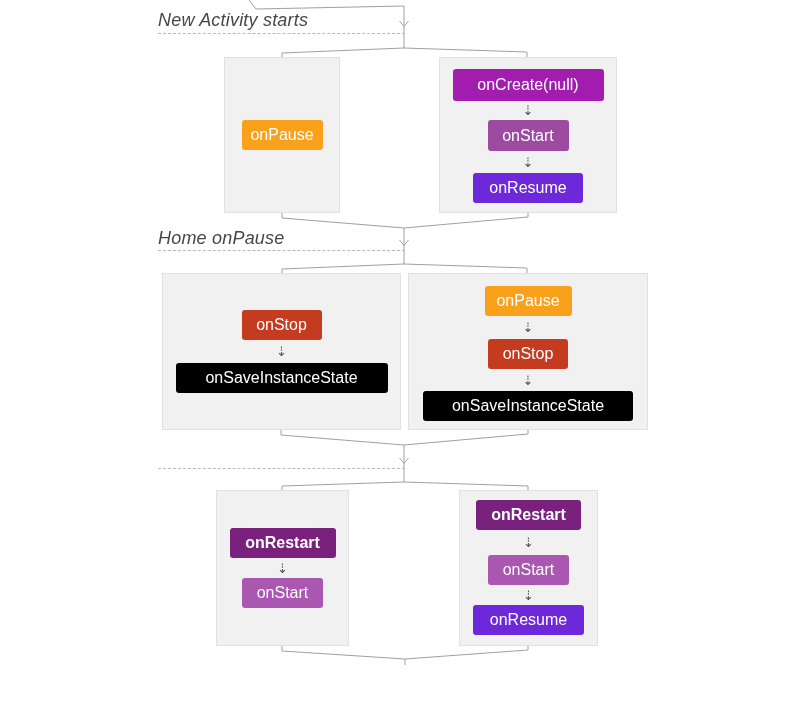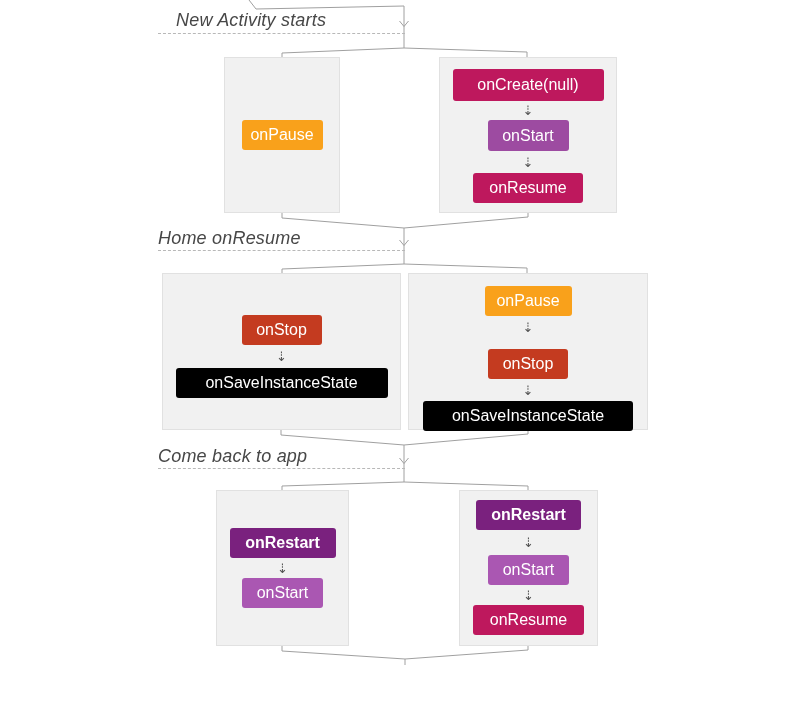--- a/index.html
+++ b/index.html
@@ -44,25 +44,25 @@
     flex:none;
   }
   .step-arrow{
     display:flex;align-items:center;justify-content:center;
     color:#555555;
     font-size:13px;
     line-height:1;
     flex:none;
   }
   .c-pause   {background:#f9a11b;}
-  .c-create  {background:#be185d;}
+  .c-create  {background:#a21caf;}
   .c-start1  {background:#9d4ba1;}
   .c-start2  {background:#aa57b2;}
-  .c-resume  {background:#be185d;}
-  .c-stop    {background:#c43b20;margin-top:10px;}
+  .c-resume  {background:#6d28d9;}
+  .c-stop    {background:#c43b20;}
   .c-sis     {background:#000000;}
   .c-restart {background:#7a217e;font-weight:bold;}
 </style>
 </head>
 <body>
 
 <div id="stage">
 
   <svg class="connector-layer" width="800" height="719" viewBox="0 0 800 719" fill="none" stroke="#a0a0a0" stroke-width="1">
     <path d="M249,0 L256,9 L404,6 L404,48"></path>
@@ -73,53 +73,52 @@
     <path d="M399.5,240 L404,245.5 L408.5,240"></path>
     <path d="M282,275 L282,269 L404,264 L527,268 L527,273"></path>
     <path d="M281,430 L281,435 L404,445 L528,434 L528,430"></path>
     <path d="M404,445 L404,482"></path>
     <path d="M399.5,458 L404,463.5 L408.5,458"></path>
     <path d="M282,490 L282,486 L404,482 L528,486 L528,490"></path>
     <path d="M282,646 L282,651 L405,659 L528,650 L528,646"></path>
     <path d="M405,659 L405,665"></path>
   </svg>
 
-  <div class="section-label" style="left:176px;top:10px;">New Activity starts</div>
+  <div class="section-label" style="left:158px;top:10px;">New Activity starts</div>
   <div class="section-divider" style="top:33px;"></div>
 
   <div class="flow-panel centered" style="left:224px;top:57px;width:116px;height:156px;">
     <div class="lifecycle-step c-pause" style="width:81px;height:30px;">onPause</div>
   </div>
 
   <div class="flow-panel" style="left:439px;top:57px;width:178px;height:156px;padding-top:11px;">
     <div class="lifecycle-step c-create" style="width:151px;height:32px;">onCreate(null)</div>
     <div class="step-arrow" style="height:19px;">⇣</div>
     <div class="lifecycle-step c-start1" style="width:81px;height:31px;">onStart</div>
     <div class="step-arrow" style="height:22px;">⇣</div>
     <div class="lifecycle-step c-resume" style="width:110px;height:30px;">onResume</div>
   </div>
 
-  <div class="section-label" style="left:158px;top:228px;">Home onResume</div>
+  <div class="section-label" style="left:158px;top:228px;">Home onPause</div>
   <div class="section-divider" style="top:250px;"></div>
 
   <div class="flow-panel centered" style="left:162px;top:273px;width:239px;height:157px;">
     <div class="lifecycle-step c-stop" style="width:80px;height:30px;">onStop</div>
     <div class="step-arrow" style="height:23px;">⇣</div>
     <div class="lifecycle-step c-sis" style="width:212px;height:30px;">onSaveInstanceState</div>
   </div>
 
   <div class="flow-panel" style="left:408px;top:273px;width:240px;height:157px;padding-top:12px;">
     <div class="lifecycle-step c-pause" style="width:87px;height:30px;">onPause</div>
     <div class="step-arrow" style="height:23px;">⇣</div>
     <div class="lifecycle-step c-stop" style="width:80px;height:30px;">onStop</div>
     <div class="step-arrow" style="height:22px;">⇣</div>
     <div class="lifecycle-step c-sis" style="width:210px;height:30px;">onSaveInstanceState</div>
   </div>
 
-  <div class="section-label" style="left:158px;top:446px;">Come back to app</div>
   <div class="section-divider" style="top:468px;"></div>
 
   <div class="flow-panel centered" style="left:216px;top:490px;width:133px;height:156px;">
     <div class="lifecycle-step c-restart" style="width:106px;height:30px;">onRestart</div>
     <div class="step-arrow" style="height:20px;">⇣</div>
     <div class="lifecycle-step c-start2" style="width:81px;height:30px;">onStart</div>
   </div>
 
   <div class="flow-panel" style="left:459px;top:490px;width:139px;height:156px;padding-top:9px;">
     <div class="lifecycle-step c-restart" style="width:105px;height:30px;">onRestart</div>

